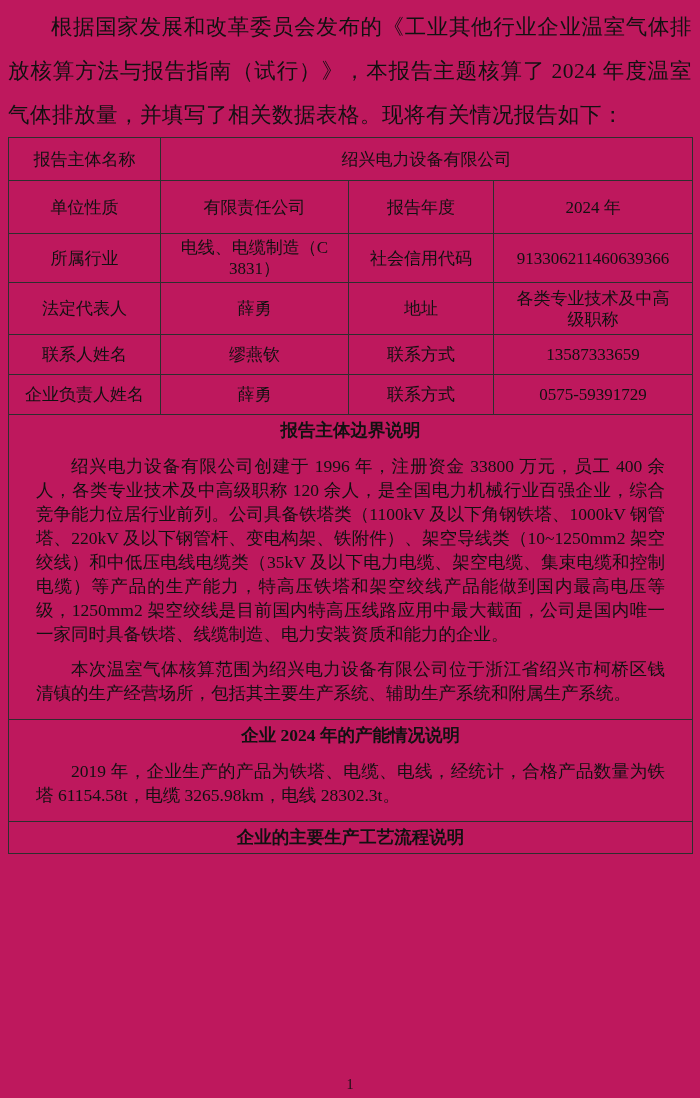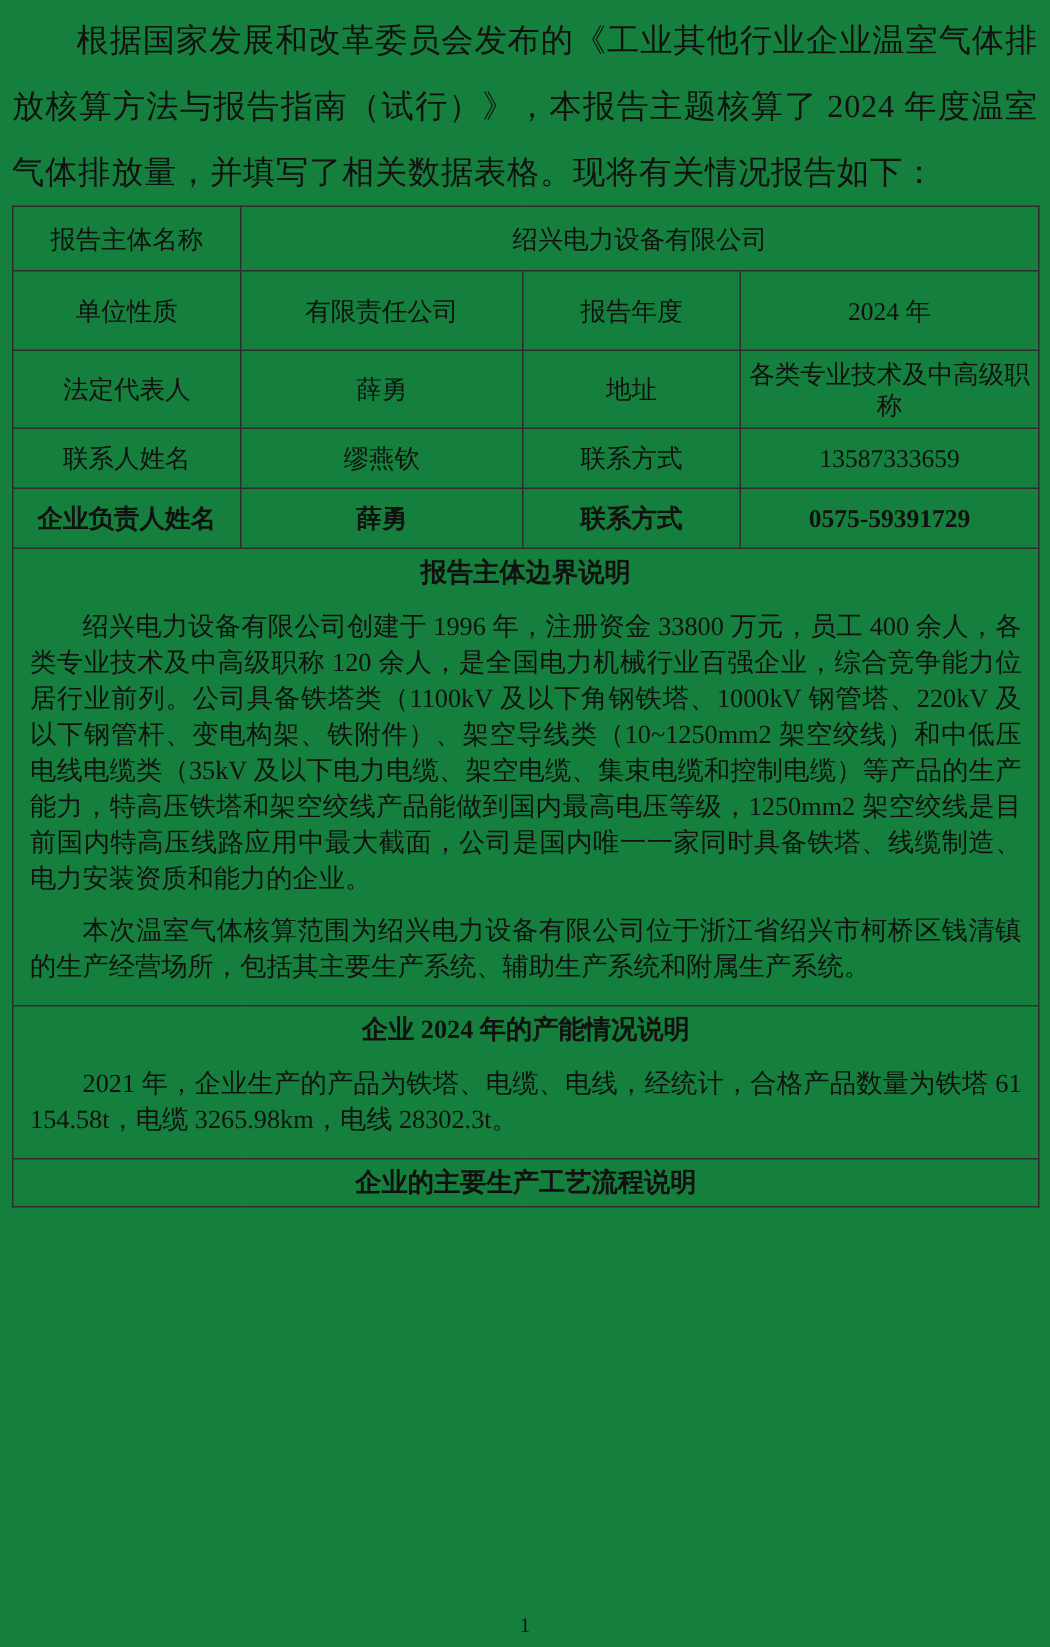--- a/index.html
+++ b/index.html
@@ -1,20 +1,20 @@
 <!DOCTYPE html>
 <html><head>
 <meta charset="utf-8">
 <style>
   html,body{margin:0;padding:0;background:#e9e9e9;}
   .page{
     position:relative;
     width:700px;height:1098px;
     margin:0 auto;
-    background:#15803d;
+    background:#be185d;
     color:#111;
     font-family:"Liberation Serif","DejaVu Serif",serif;
     overflow:hidden;
     box-sizing:border-box;
   }
   .intro{
     margin:0 8px;
     padding-top:5px;
     font-size:21.5px;
     line-height:44px;
@@ -34,27 +34,27 @@
     margin-left:8px;
     border-collapse:collapse;
     table-layout:fixed;
   }
   table.info td{
     border:1.6px solid #2e2e2e;
     font-size:17px;
     line-height:21px;
     text-align:center;
     vertical-align:middle;
-    padding:3px 0;
+    padding:3px 16px;
     word-break:break-all;
     box-sizing:border-box;
   }
   col.c1{width:152px;} col.c2{width:188px;} col.c3{width:145px;} col.c4{width:199px;}
   tr.r1{height:43px;} tr.r2{height:53px;} tr.r3{height:48px;}
-  tr.r4{height:52px;} tr.r5{height:40px;} tr.r6{height:42px;} tr.r7{height:40px;font-weight:bold;}
+  tr.r4{height:52px;} tr.r5{height:40px;} tr.r6{height:42px;} tr.r7{height:40px;}
   td.sec{
     text-align:left;
     vertical-align:top;
     padding:2px 8px 2px 8px;
   }
   .sec-heading{
     font-weight:bold;
     font-size:17.5px;
     line-height:25px;
     margin:0;
@@ -97,20 +97,26 @@
       <tr class="r1">
         <td>报告主体名称</td>
         <td colspan="3">绍兴电力设备有限公司</td>
       </tr>
       <tr class="r2">
         <td>单位性质</td>
         <td>有限责任公司</td>
         <td>报告年度</td>
         <td>2024 年</td>
       </tr>
+      <tr class="r3">
+        <td>所属行业</td>
+        <td>电线、电缆制造（C3831）</td>
+        <td>社会信用代码</td>
+        <td>913306211460639366</td>
+      </tr>
       <tr class="r4">
         <td>法定代表人</td>
         <td>薛勇</td>
         <td>地址</td>
         <td>各类专业技术及中高级职称</td>
       </tr>
       <tr class="r5">
         <td>联系人姓名</td>
         <td>缪燕钦</td>
         <td>联系方式</td>
@@ -125,21 +131,21 @@
       <tr>
         <td class="sec sec-a" colspan="4">
           <p class="sec-heading">报告主体边界说明</p>
           <p class="sec-par">绍兴电力设备有限公司创建于 1996 年，注册资金 33800 万元，员工 400 余人，各类专业技术及中高级职称 120 余人，是全国电力机械行业百强企业，综合竞争能力位居行业前列。公司具备铁塔类（1100kV 及以下角钢铁塔、1000kV 钢管塔、220kV 及以下钢管杆、变电构架、铁附件）、架空导线类（10~1250mm2 架空绞线）和中低压电线电缆类（35kV 及以下电力电缆、架空电缆、集束电缆和控制电缆）等产品的生产能力，特高压铁塔和架空绞线产品能做到国内最高电压等级，1250mm2 架空绞线是目前国内特高压线路应用中最大截面，公司是国内唯一一家同时具备铁塔、线缆制造、电力安装资质和能力的企业。</p>
           <p class="sec-par">本次温室气体核算范围为绍兴电力设备有限公司位于浙江省绍兴市柯桥区钱清镇的生产经营场所，包括其主要生产系统、辅助生产系统和附属生产系统。</p>
         </td>
       </tr>
       <tr>
         <td class="sec sec-b" colspan="4">
           <p class="sec-heading">企业 2024 年的产能情况说明</p>
-          <p class="sec-par">2021 年，企业生产的产品为铁塔、电缆、电线，经统计，合格产品数量为铁塔 61154.58t，电缆 3265.98km，电线 28302.3t。</p>
+          <p class="sec-par">2019 年，企业生产的产品为铁塔、电缆、电线，经统计，合格产品数量为铁塔 61154.58t，电缆 3265.98km，电线 28302.3t。</p>
         </td>
       </tr>
       <tr>
         <td class="sec sec-c" colspan="4">
           <p class="sec-heading">企业的主要生产工艺流程说明</p>
         </td>
       </tr>
     </tbody>
   </table>
 

